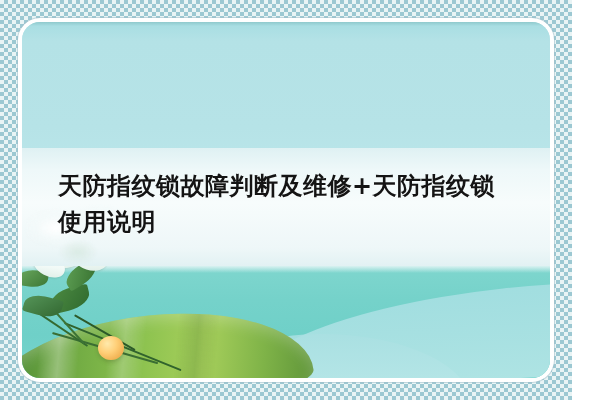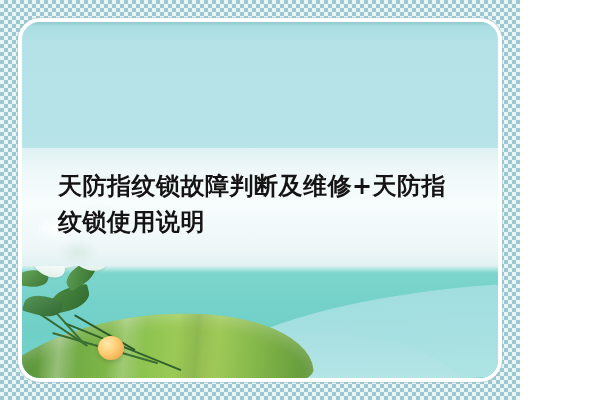--- a/index.html
+++ b/index.html
@@ -2,21 +2,21 @@
 <html><head>
 <meta charset="utf-8">
 <style>
   html,body{margin:0;padding:0;}
   body{
     width:600px;height:400px;overflow:hidden;
     font-family:"Liberation Sans","DejaVu Sans",sans-serif;
     background:#ffffff;
   }
   #stage{
-    position:relative;width:520px;height:400px;overflow:hidden;
+    position:relative;width:572px;height:400px;overflow:hidden;
   }
   
   .checker{
     position:absolute;inset:0;
     background-color:#e9f4f5;
     background-image:
       linear-gradient(45deg,#9cc8d2 25%,transparent 25%,transparent 75%,#9cc8d2 75%),
       linear-gradient(45deg,#9cc8d2 25%,transparent 25%,transparent 75%,#9cc8d2 75%);
     background-size:8px 8px;
     background-position:0 0,4px 4px;

